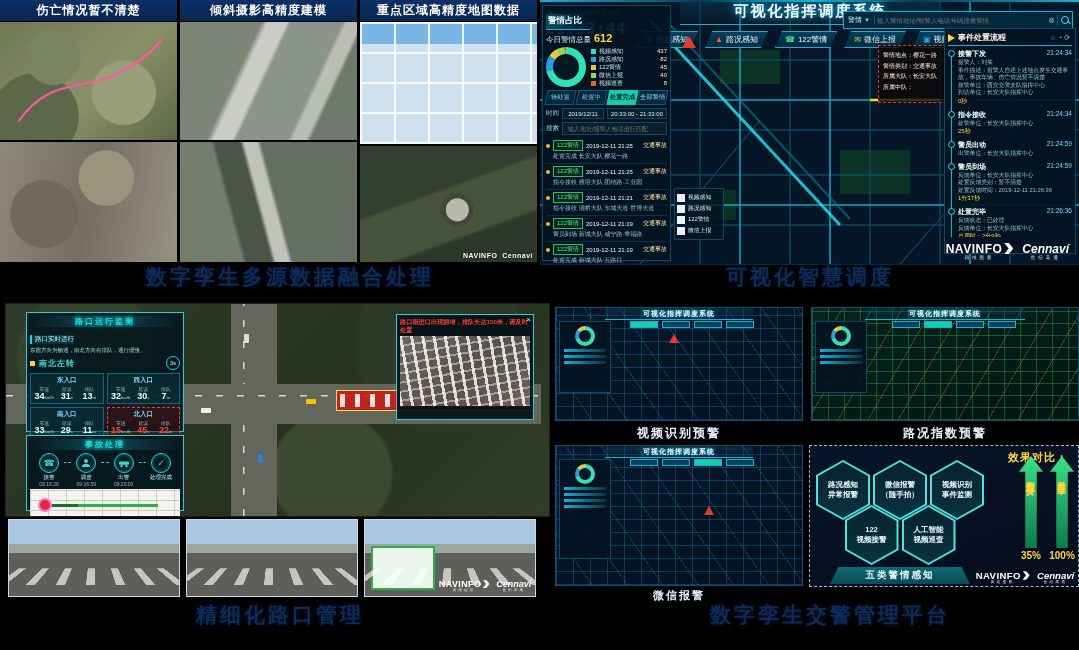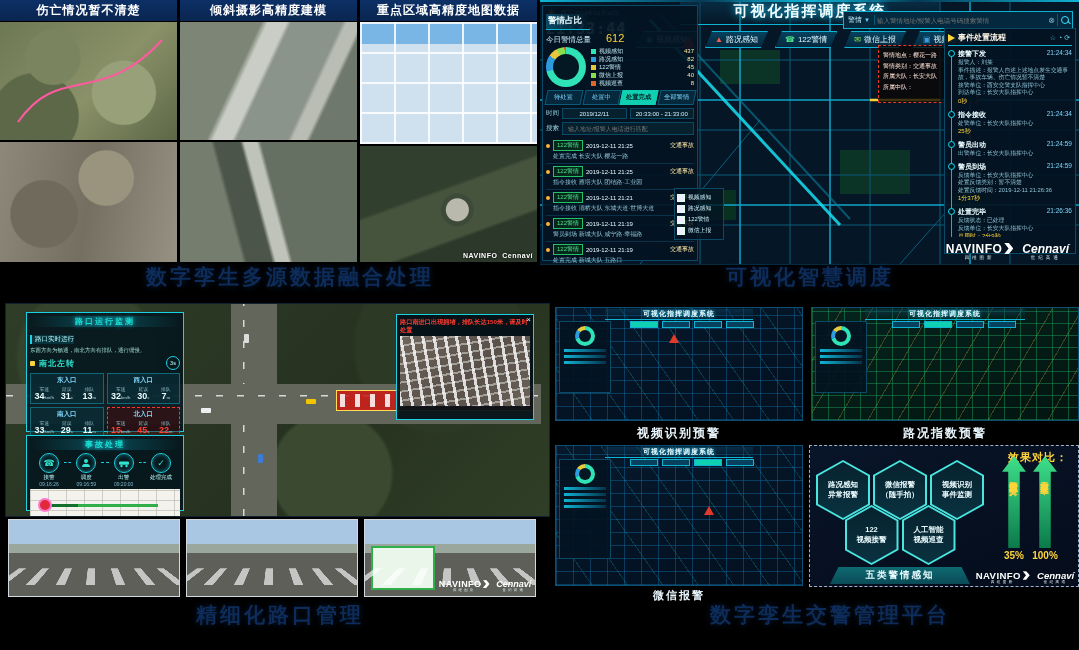--- a/index.html
+++ b/index.html
@@ -58,26 +58,26 @@
       border:1px solid #0fb3d4;background:#04293e;}
   .sfilter{font-size:7px;color:#bfeaf8;padding:0 4px;border-right:1px solid #0a5a7a;display:flex;gap:2px;align-items:center;}
   .caret{font-size:6px;color:#5fd3ef;}
   .search input{flex:1;background:transparent;border:0;outline:none;color:#bfeaf8;font-size:6.5px;min-width:0;
       font-family:"Liberation Sans",sans-serif;}
   .sclear{color:#7fb8cc;font-size:8px;padding:0 2px;}
   .sbtn{width:14px;height:12px;border-left:1px solid #0a5a7a;display:flex;align-items:center;justify-content:center;}
   .lens{width:6px;height:6px;border:1.2px solid #3ae0ff;border-radius:50%;position:relative;}
   .lens::after{content:"";position:absolute;left:5px;top:5px;width:4px;height:1.2px;background:#3ae0ff;transform:rotate(45deg);}
   
-  .lpanel{position:absolute;left:2px;top:5px;width:156px;height:256px;
+  .lpanel{position:absolute;left:2px;top:5px;width:129px;height:256px;
       background:rgba(3,19,33,.93);border:1px solid #0a4a66;padding:3px;box-sizing:border-box;}
   .lptitle{font-size:8.5px;font-weight:bold;color:#e8fbff;border-bottom:1px solid #0fb3d4;
       display:inline-block;padding:1px 8px 2px 2px;background:linear-gradient(90deg,#0a4a66,transparent);}
   .totrow{margin-top:2px;font-size:7.5px;color:#cfeffc;}
-  .totval{color:#ffd43a;font-size:11px;font-weight:normal;margin-left:15px;}
+  .totval{color:#ffd43a;font-size:11px;font-weight:bold;margin-left:3px;}
   .donutrow{display:flex;gap:5px;align-items:center;margin-top:2px;}
   .donut{width:40px;height:40px;border-radius:50%;flex:0 0 auto;position:relative;
       background:conic-gradient(#2fe3b7 0 257deg,#2d9be0 257deg 305deg,#e6c93c 305deg 332deg,#8ae04a 332deg 355deg,#e0642d 355deg 360deg);}
   .donut::after{content:"";position:absolute;inset:7px;border-radius:50%;background:#041824;}
   .legend{flex:1;}
   .lgrow{display:flex;align-items:center;gap:3px;font-size:6px;color:#bfe4f0;line-height:8px;}
   .sw{width:5px;height:5px;flex:0 0 auto;}
   .lgval{margin-left:auto;color:#ffe9a8;}
   .tabs{display:flex;gap:2px;margin-top:3px;}
   .tab{flex:1;font-size:6.3px;color:#7fd8ff;border:1px solid #0a5a7a;text-align:center;padding:2px 0;
@@ -240,21 +240,21 @@
   .hexrow.r2{margin-top:-15px;}
   .hexo{width:54px;height:60px;background:#49e6e0;clip-path:polygon(50% 0,100% 25%,100% 75%,50% 100%,0 75%,0 25%);
       display:flex;align-items:center;justify-content:center;}
   .hexi{width:50px;height:56px;background:linear-gradient(180deg,#07222e,#0a3240);
       clip-path:polygon(50% 0,100% 25%,100% 75%,50% 100%,0 75%,0 25%);
       display:flex;flex-direction:column;align-items:center;justify-content:center;color:#eafcff;
       font-size:7.5px;font-weight:bold;text-align:center;line-height:1.3;}
   .banner{margin:2px auto 0;width:140px;background:linear-gradient(180deg,#0e6a72,#0a4a56);
       clip-path:polygon(6% 0,94% 0,100% 100%,0 100%);text-align:center;color:#eafcff;
       font-size:9.5px;font-weight:bold;letter-spacing:2px;padding:2px 0;}
-  .arrows{position:absolute;right:21px;top:10px;display:flex;gap:7px;text-align:center;}
+  .arrows{position:absolute;right:4px;top:10px;display:flex;gap:7px;text-align:center;}
   .acol{display:flex;flex-direction:column;align-items:center;width:24px;}
   .uparrow{width:24px;height:92px;background:linear-gradient(180deg,#3ee08a,#0b7a4b);
       clip-path:polygon(50% 0,100% 17%,74% 17%,74% 100%,26% 100%,26% 17%,0 17%);position:relative;}
   .atext{position:absolute;left:50%;top:18px;transform:translateX(-50%);writing-mode:vertical-rl;
       color:#ffd43a;font-weight:bold;font-size:8.5px;letter-spacing:1px;white-space:nowrap;}
   .aval{font-size:10px;font-weight:bold;color:#ffd43a;margin-top:2px;}
   .cmplogo{position:absolute;right:4px;bottom:2px;transform:scale(.8);transform-origin:bottom right;}
 </style>
 </head>
 <body>

